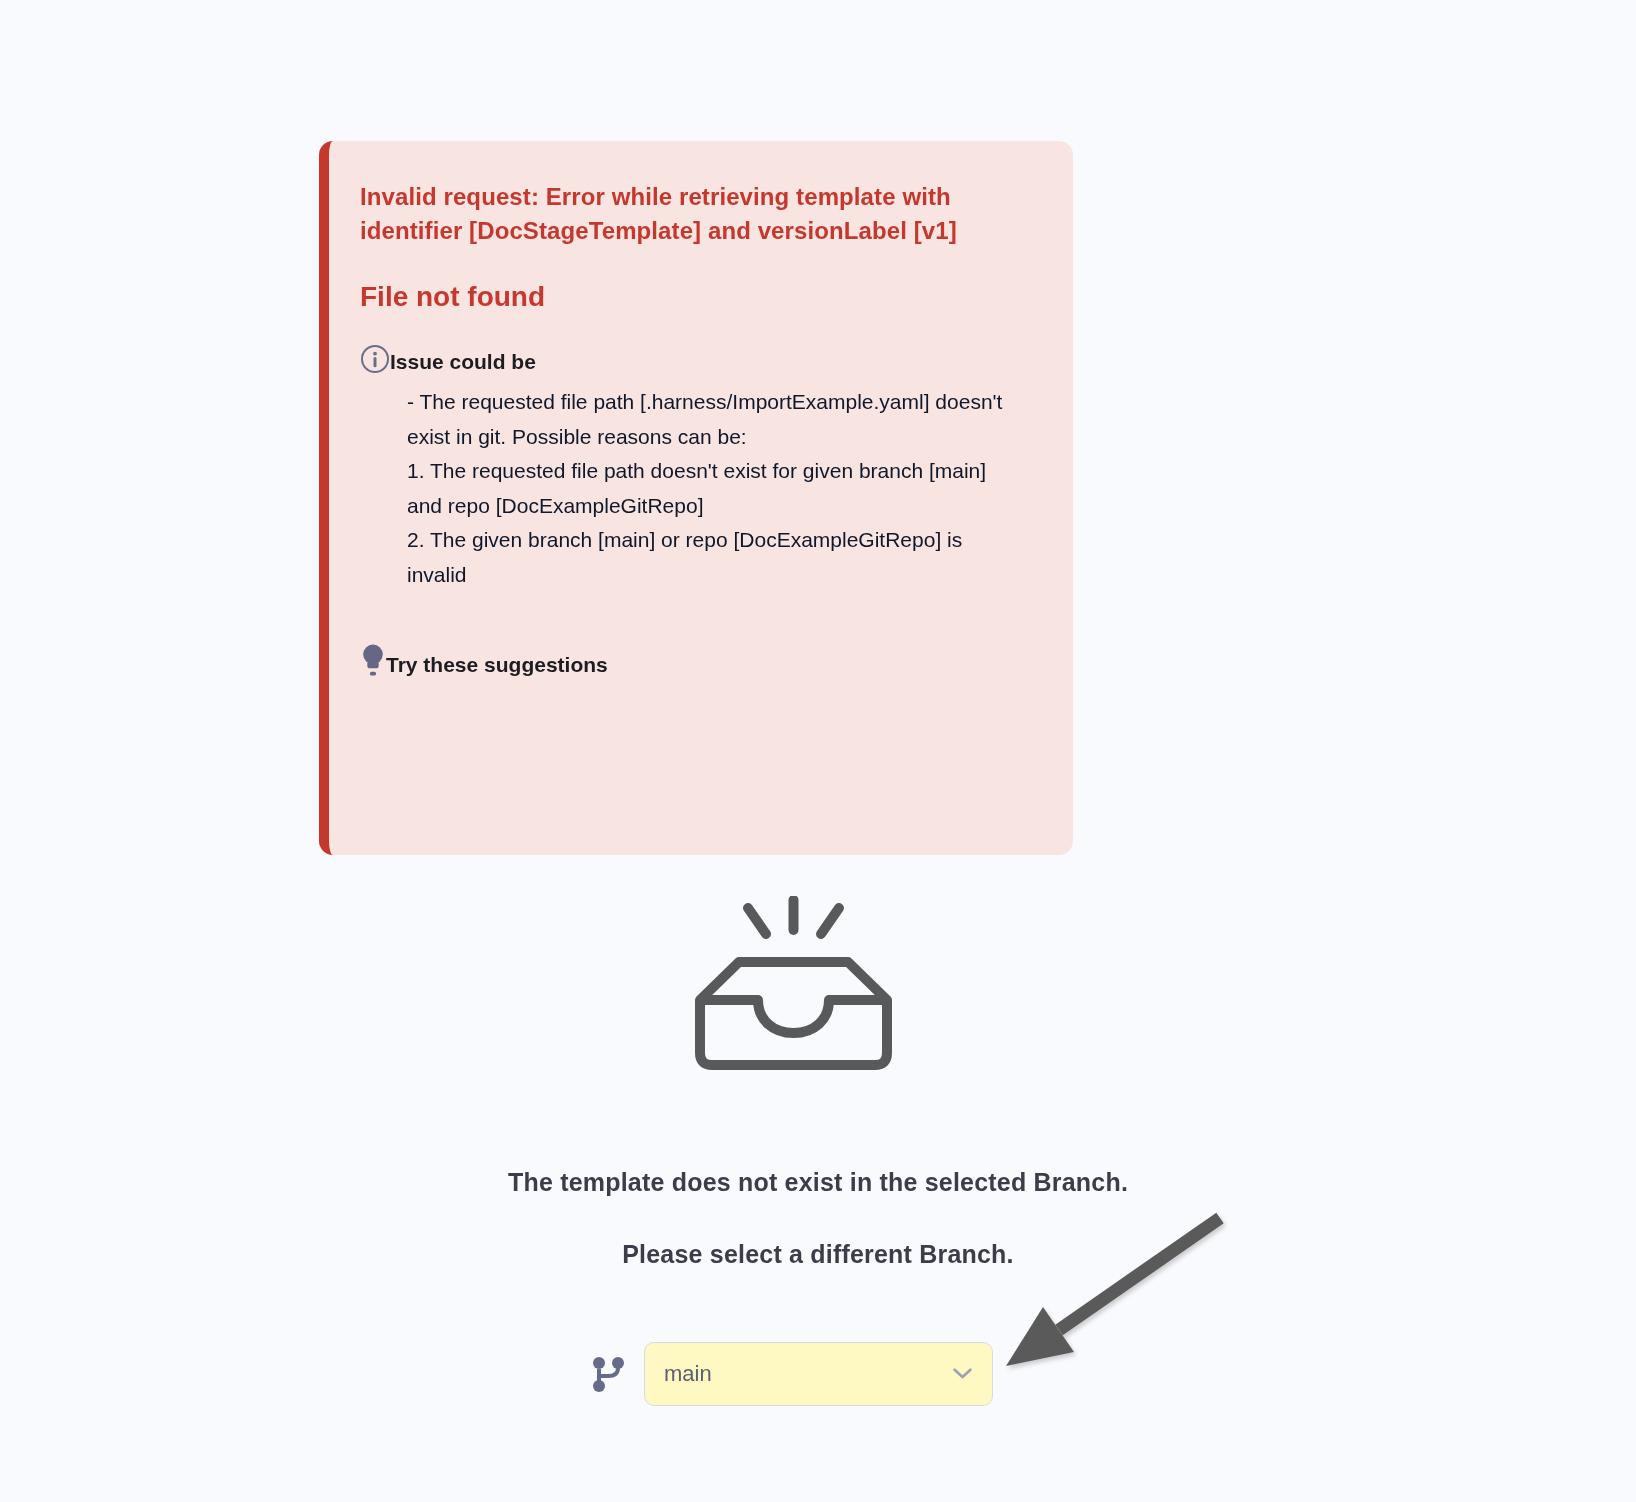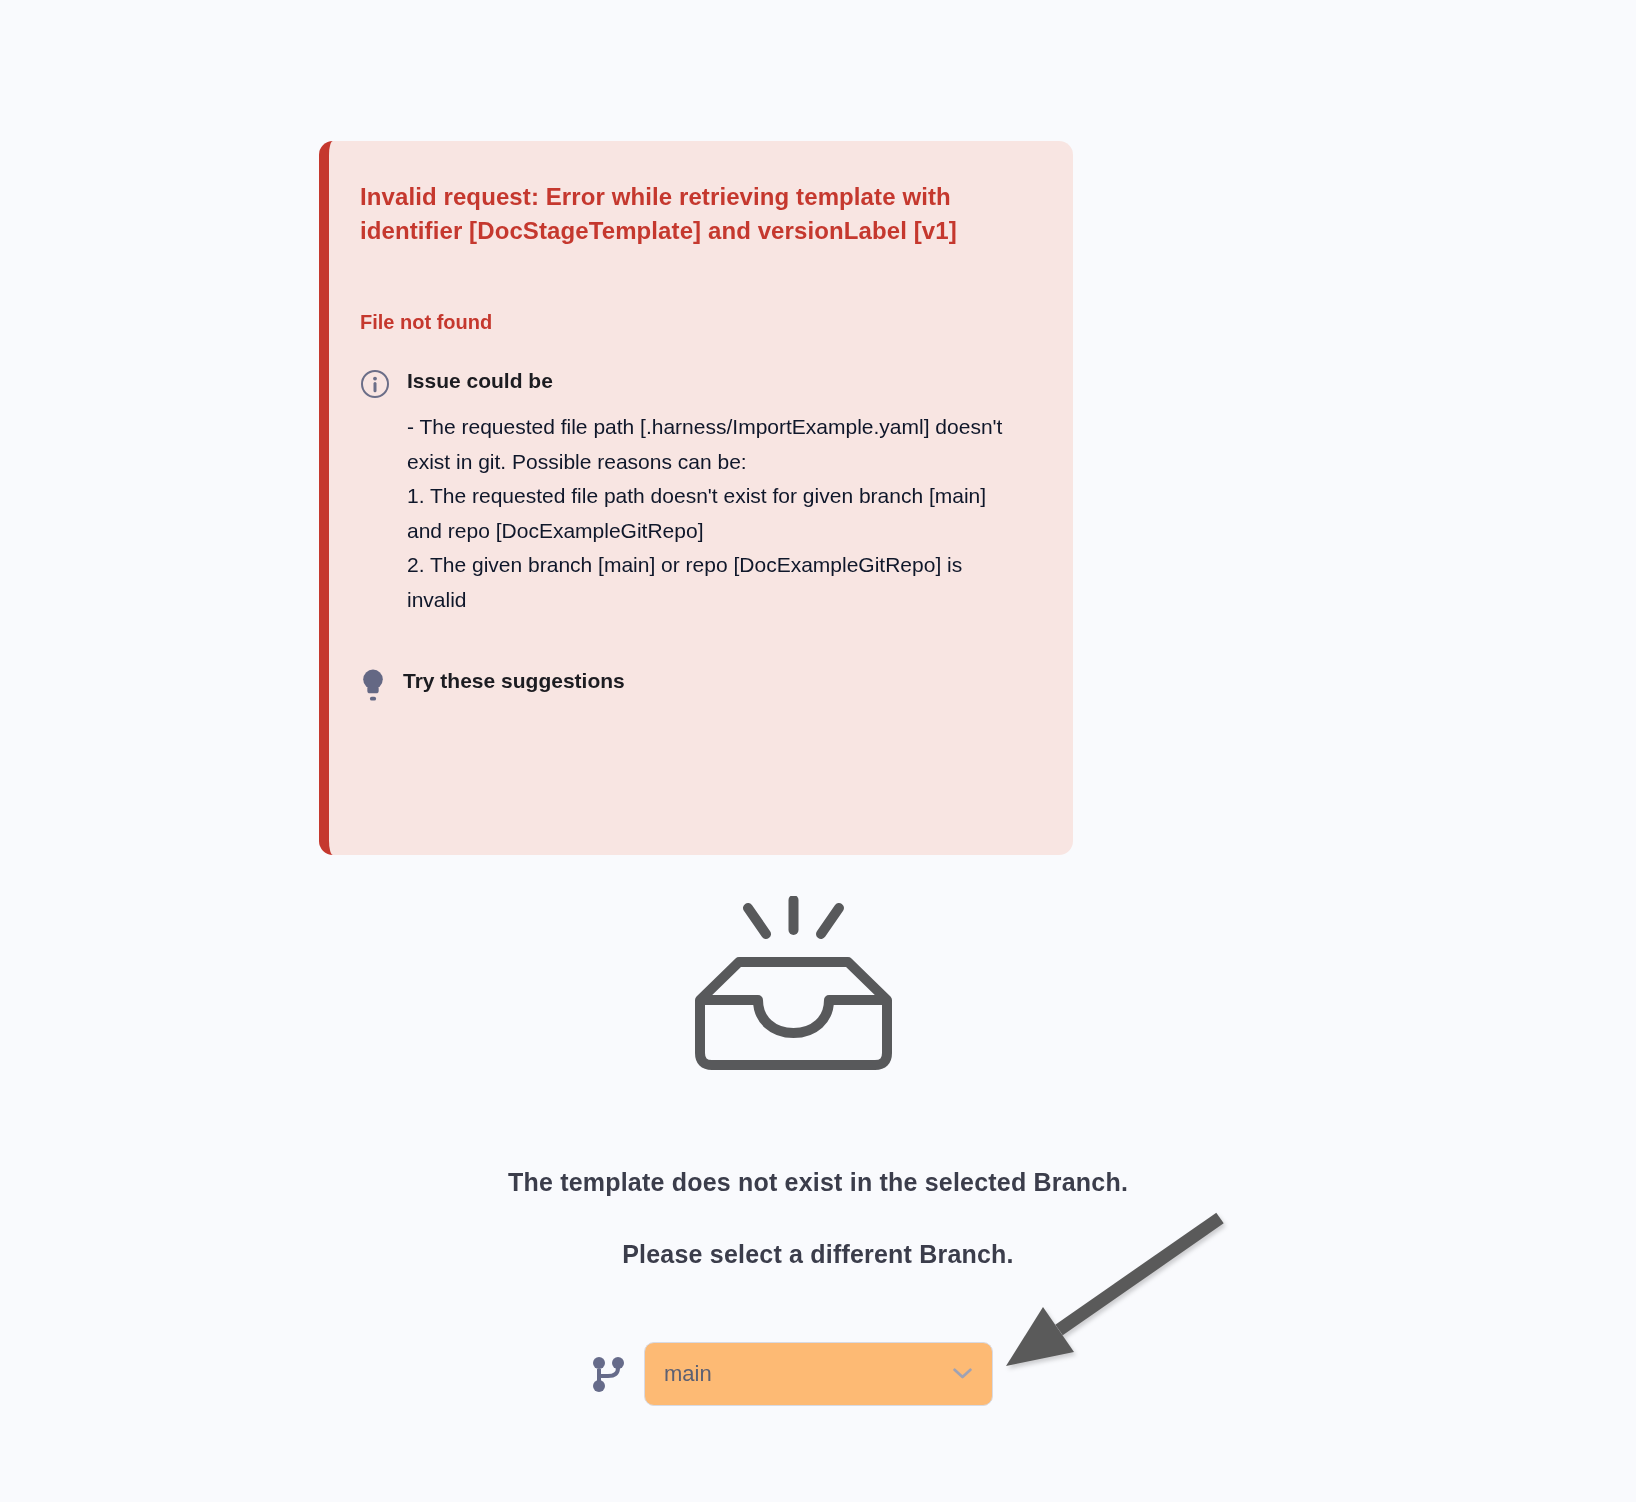--- a/index.html
+++ b/index.html
@@ -10,44 +10,44 @@
   .error-banner{
     position:absolute;left:319px;top:141px;width:754px;min-height:714px;box-sizing:border-box;
     background:#f8e5e2;border-left:10px solid #c5382e;border-radius:14px;
     padding:39px 55px 95px 31px;
   }
   .error-title{
     margin:0;color:#c5382e;font-size:24px;line-height:34px;font-weight:700;max-width:812px;
     letter-spacing:.1px;
   }
   .error-subtitle{
-    margin:57px 0 0;color:#c5382e;font-size:20px;line-height:34px;font-weight:700;
+    margin:32px 0 0;color:#c5382e;font-size:28px;line-height:34px;font-weight:700;
   }
   .section{margin-top:30px;}
   .section.try{margin-top:52px;}
-  .section-head{display:flex;align-items:flex-start;gap:17px;}
+  .section-head{display:flex;align-items:flex-end;}
   .section-heading{font-size:21px;font-weight:700;color:#1c1c21;}
   .section-body{
     margin:11px 0 0 47px;font-size:21px;line-height:34.5px;color:#0f172a;
     white-space:pre-line;max-width:782px;
   }
   .icon-badge{flex:0 0 auto;display:flex;align-items:center;justify-content:center;}
 
   
   .inbox-icon{position:absolute;left:695px;top:896px;}
   .msg{position:absolute;left:0;width:100%;text-align:center;margin:0;
        font-size:25px;font-weight:700;color:#3b3d4b;letter-spacing:.2px;}
   .msg1{top:1168px;}
   .msg2{top:1240px;}
 
   
   .branch-icon{position:absolute;left:592px;top:1356px;}
   .select-box{
     position:absolute;left:644px;top:1342px;width:349px;height:64px;box-sizing:border-box;
-    background:#fdba74;border:1px solid #d8dae3;border-radius:10px;
+    background:#fef9c3;border:1px solid #d8dae3;border-radius:10px;
     display:flex;align-items:center;justify-content:space-between;
     padding:0 20px 0 19px;cursor:pointer;
   }
   .select-value{font-size:22px;color:#5d6072;}
 
   
   .pointer-arrow{position:absolute;left:992px;top:1200px;filter:drop-shadow(2px 3px 2px rgba(0,0,0,0.18));}
 </style>
 </head>
 <body>

